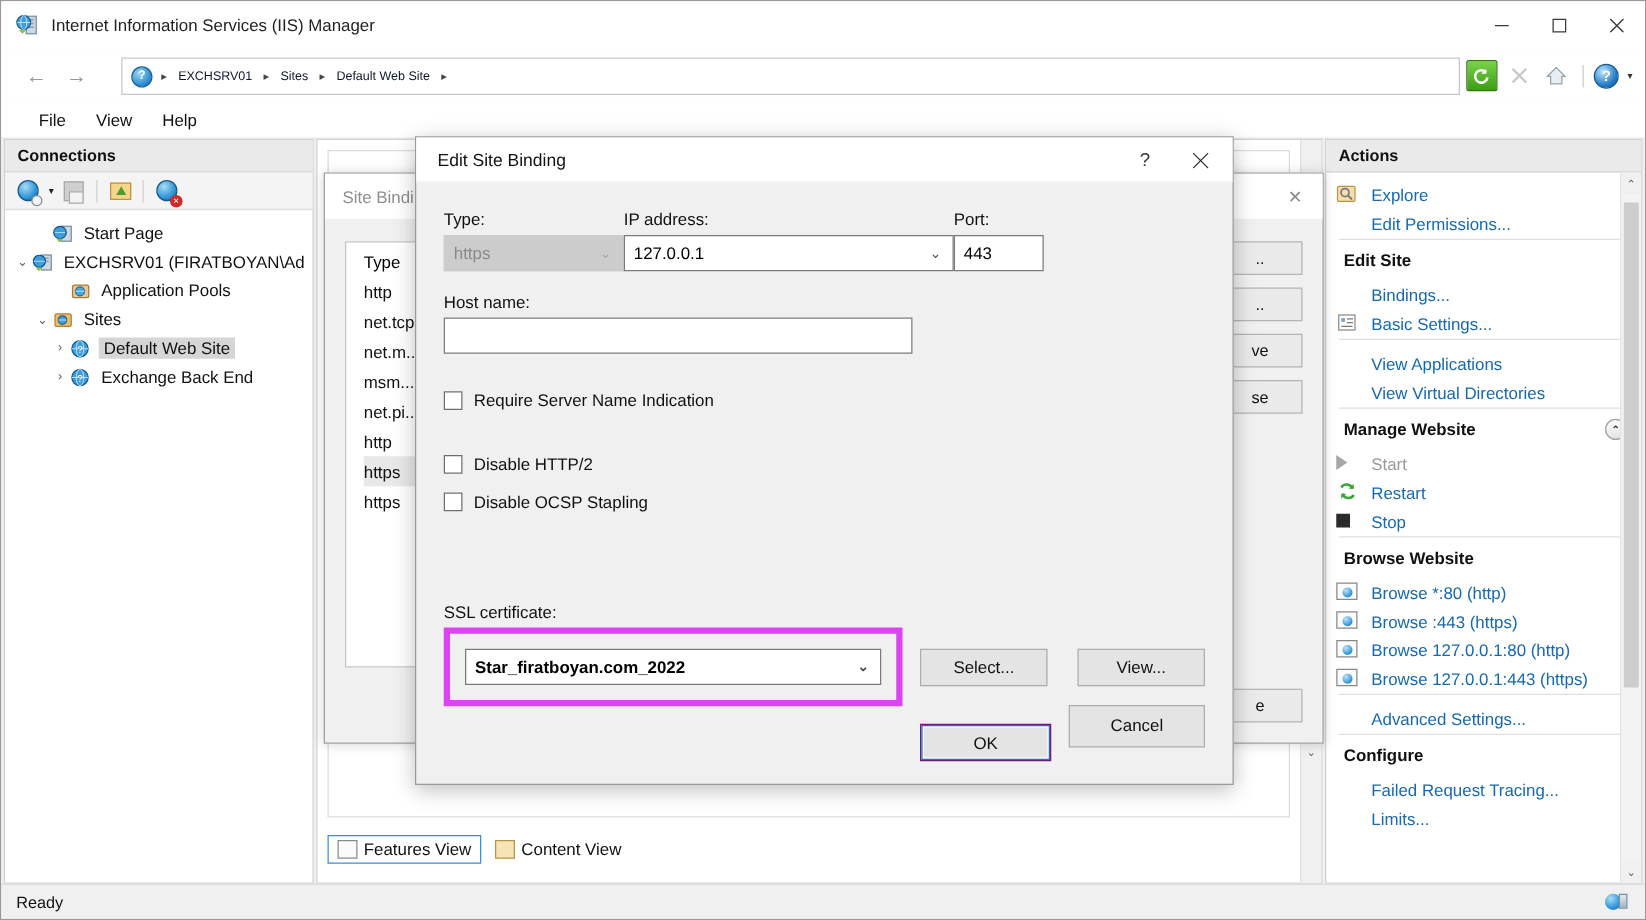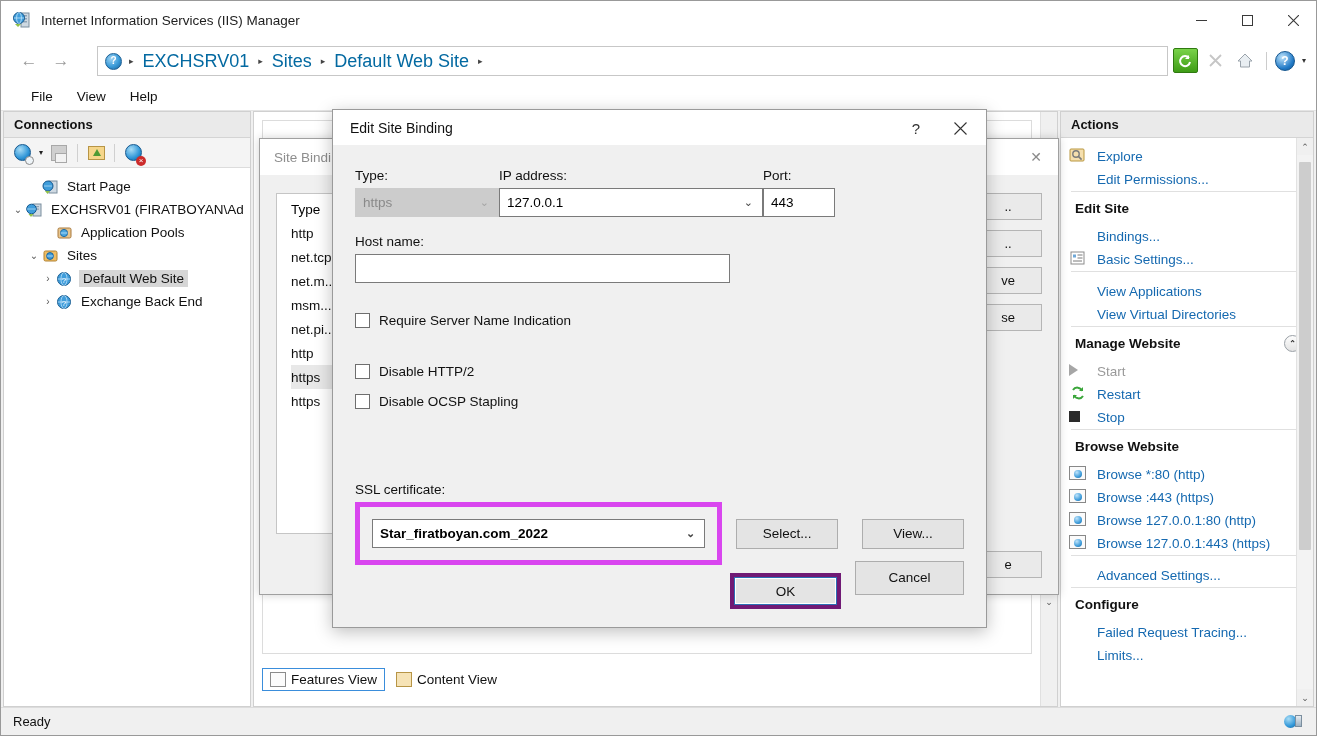--- a/index.html
+++ b/index.html
@@ -33,21 +33,21 @@
   .navbtn.back { margin-left:12px; }
   .addr-field {
     position:absolute; left:96px; right:148px; top:7px; height:30px;
     border:1px solid #c7c7c7; background:#fff; display:flex; align-items:center; padding-left:7px;
   }
   .globe-ic { width:17px; height:17px; border-radius:50%;
     background:radial-gradient(circle at 35% 32%, #9fd3f2 0%, #3a9bd9 55%, #1b5f95 100%);
     border:1px solid #1b5f95; position:relative; flex:none; }
   .globe-ic::after { content:"?"; position:absolute; left:0; right:0; top:-1px; text-align:center;
     font-size:10px; font-weight:bold; color:#fff; line-height:16px; }
-  .crumb { font-size:18px; color:#0369a1; padding:0 2px; }
+  .crumb { font-size:10px; color:#0f172a; padding:0 2px; }
   .crumb-sep { color:#444; font-size:9px; padding:0 7px; }
   .addr-tools { position:absolute; right:10px; top:9px; display:flex; align-items:center; gap:5px; }
   .tool-ic { width:25px; height:25px; border-radius:2px; display:flex; align-items:center; justify-content:center; }
   .ic-refresh { background:linear-gradient(#79d34a,#3f9c16); border:1px solid #2f7a10; color:#fff; font-size:13px; }
   .ic-stop { color:#bdbdbd; font-size:15px; }
   .ic-home { color:#9aa3ab; font-size:14px; }
   .ic-help { width:20px; height:20px; border-radius:50%;
     background:radial-gradient(circle at 35% 30%, #bfe4fb, #2079c6 65%, #14568f);
     color:#fff; font-size:12px; font-weight:bold; display:flex; align-items:center; justify-content:center;
     border:1px solid #14568f; }
@@ -167,21 +167,21 @@
   .combo.disabled { background:#cccccc; border-color:#cccccc; color:#8a8a8a; }
   .combo .chev { position:absolute; right:9px; font-size:11px; color:#444; }
   .combo.disabled .chev { color:#a5a5a5; }
   .txt { height:29px; border:1px solid #7a7a7a; background:#fff; display:flex; align-items:center;
     padding-left:7px; font-size:13.5px; }
   .cb-row { display:flex; align-items:center; gap:9px; font-size:13.5px; color:#111; }
   .cbox { width:15px; height:15px; border:1px solid #6e6e6e; background:#fff; flex:none; }
   .redbox { border:5px solid #d946ef; padding:12px;font-weight:bold; }
   .btn { height:30px; min-width:94px; background:#e4e4e4; border:1px solid #adadad;
     display:flex; align-items:center; justify-content:center; font-size:13.5px; color:#111; }
-  .btn-ok-wrap { border:4px solid #701a75;margin-top:27px; }
+  .btn-ok-wrap { border:1px solid #701a75;margin-top:27px; }
   .btn-ok { border:1px solid #2d6fb5; box-shadow:inset 0 0 0 1px #fff; }
 </style>
 </head>
 <body>
 
 <div class="app">
 
   <div class="titlebar">
     <div class="title-icon">
       <svg width="20" height="20" viewBox="0 0 20 20">

